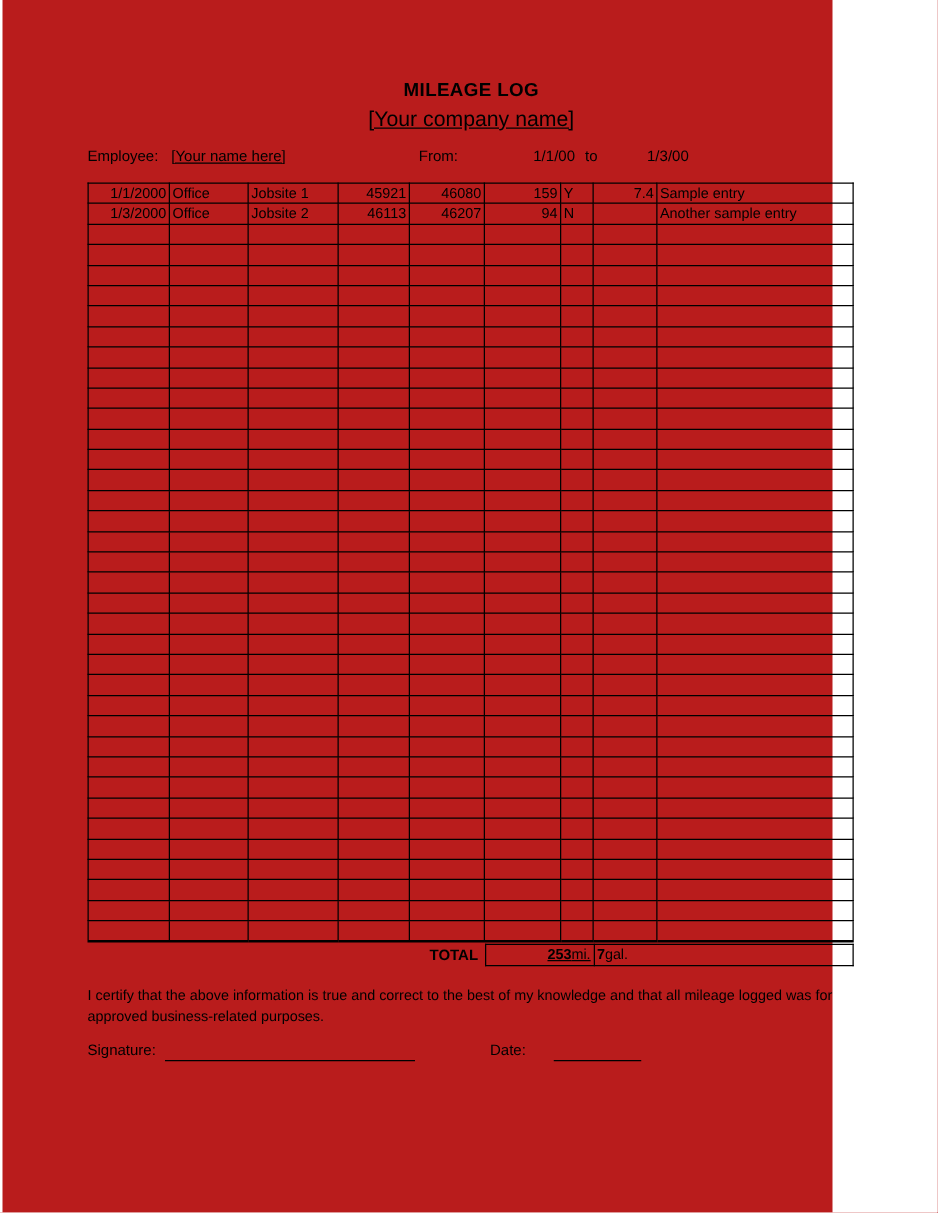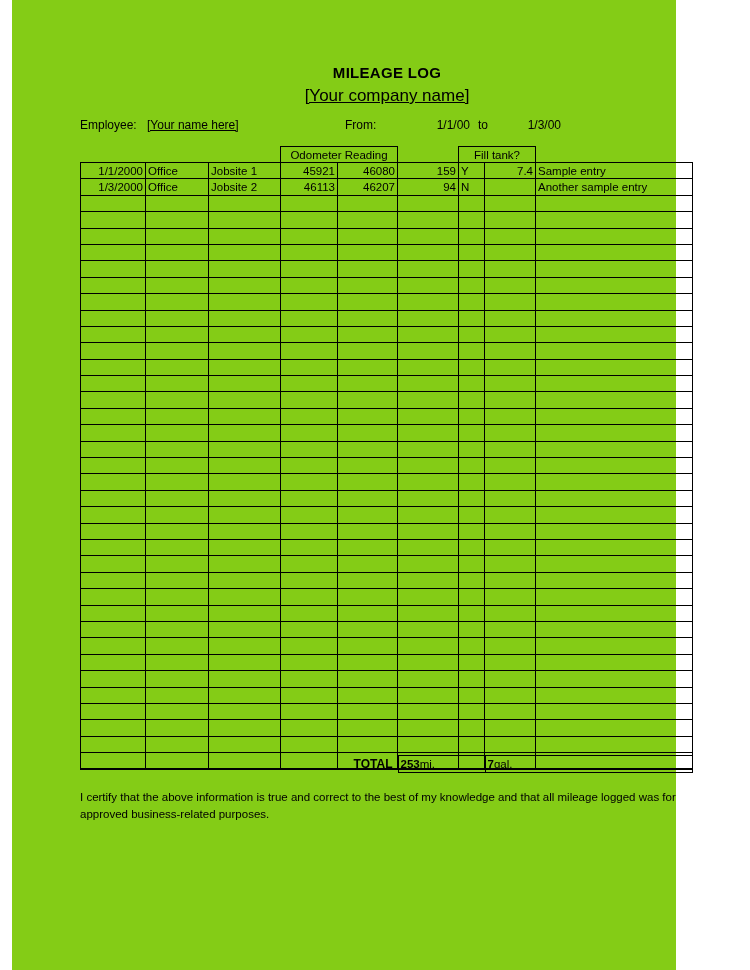--- a/index.html
+++ b/index.html
@@ -11,24 +11,24 @@
     width: 750px;
     height: 970px;
     position: relative;
     font-family: "Liberation Sans", sans-serif;
     color: #000000;
     overflow: hidden;
   }
 
   .page {
     position: absolute;
-    left: 12px; top: 0;
+    left: 2px; top: 0;
     width: 664px;
     height: 970px;
-    background: #84cc16;
+    background: #b91c1c;
   }
 
   
   .title-block {
     position: absolute;
     left: 0;
     top: 64px;
     width: 750px;
     text-align: center;
   }
@@ -129,20 +129,21 @@
   .total-table td.blank { border: none; }
   .total-table td.tlabel {
     text-align: right;
     font-weight: bold;
     font-size: 12px;
     border: none;
     padding-right: 5px;
   }
   .total-table td.tbox {
     border: 1.6px solid #000;
+    text-align: right;
     text-decoration: underline;
   }
   .total-table td.tbox-wide {
     border: 1.6px solid #000;
     border-left: none;
     text-align: left;
   }
   .tval { font-weight: bold; }
   .tunit { font-weight: normal; }
 
@@ -204,29 +205,20 @@
       <col style="width:72px">
       <col style="width:57px">
       <col style="width:60px">
       <col style="width:61px">
       <col style="width:26px">
       <col style="width:51px">
       <col style="width:157px">
     </colgroup>
     <tbody>
 
-      <tr class="grp-row">
-        <td class="no-border"></td>
-        <td class="no-border"></td>
-        <td class="no-border"></td>
-        <td colspan="2">Odometer Reading</td>
-        <td class="no-border"></td>
-        <td colspan="2">Fill tank?</td>
-        <td class="no-border"></td>
-      </tr>
 
 
       <tr class="data-row">
         <td class="num">1/1/2000</td>
         <td class="lft">Office</td>
         <td class="lft">Jobsite 1</td>
         <td class="num">45921</td>
         <td class="num">46080</td>
         <td class="num">159</td>
         <td class="lft">Y</td>
@@ -656,14 +648,20 @@
         </td>
         <td class="tbox-wide">
           <span class="tval">7</span><span class="tunit">gal.</span>
         </td>
       </tr>
     </tbody>
   </table>
 
   <div class="certify">I certify that the above information is true and correct to the best of my knowledge and that all mileage logged was for approved business-related purposes.</div>
 
+  <div class="sign-row">
+    <span class="sign-label s-sig-label">Signature:</span>
+    <span class="rule s-sig-rule"></span>
+    <span class="sign-label s-date-label">Date:</span>
+    <span class="rule s-date-rule"></span>
+  </div>
 
 </div>
 
 </body></html>

